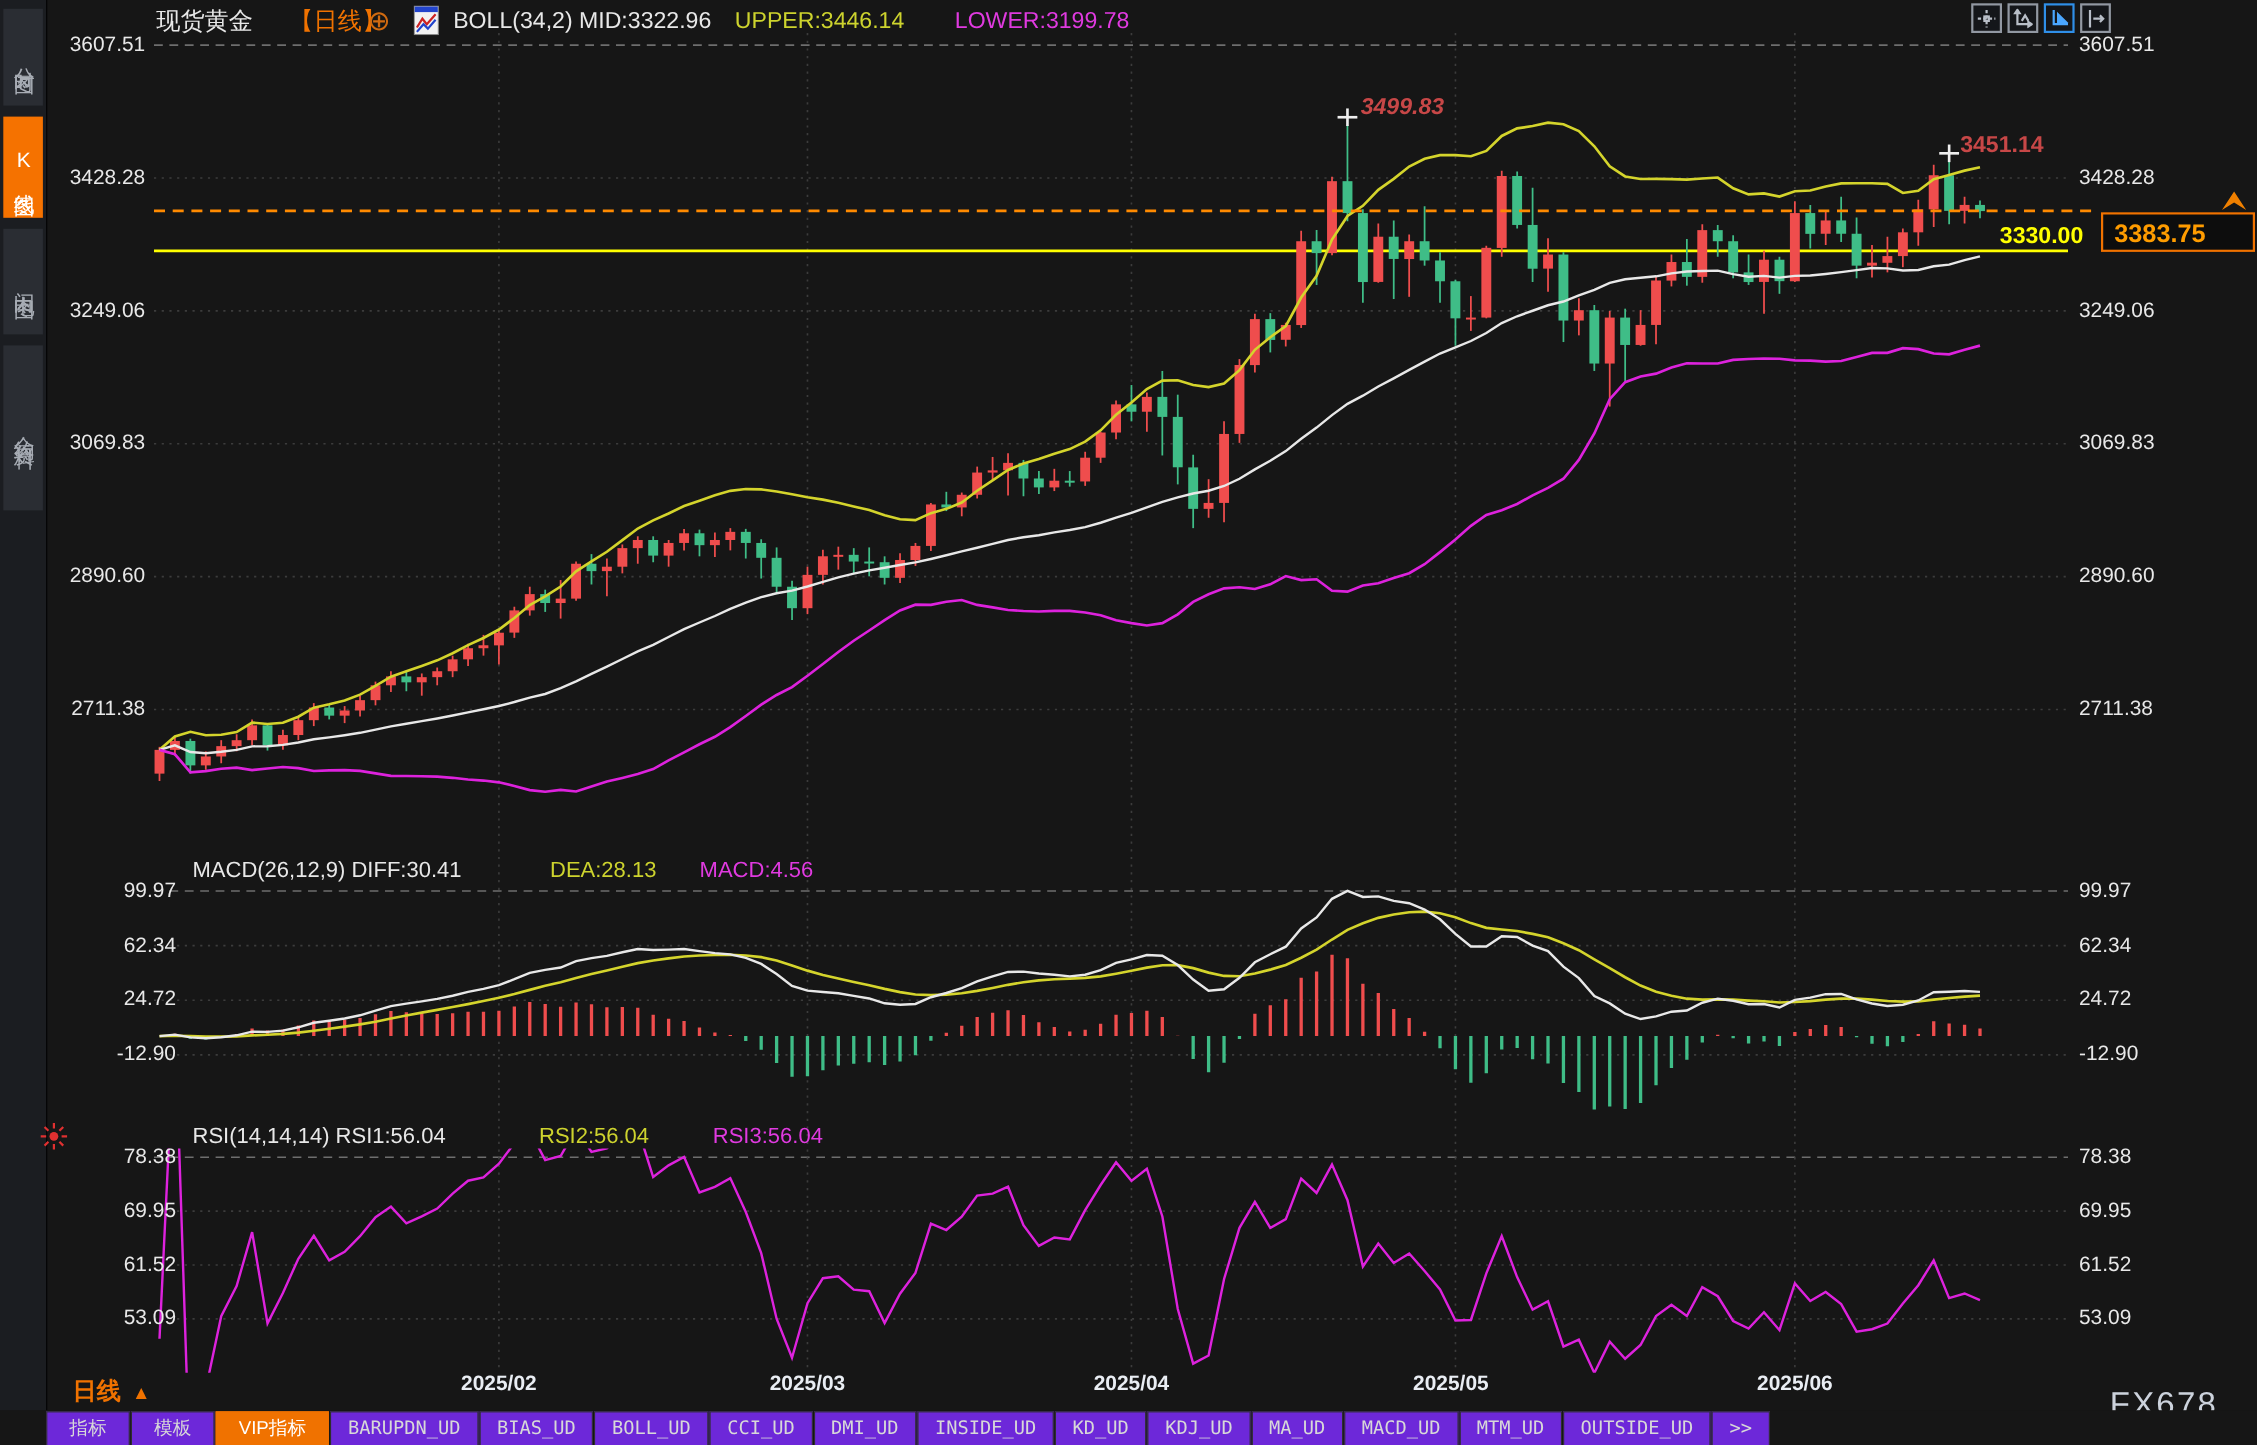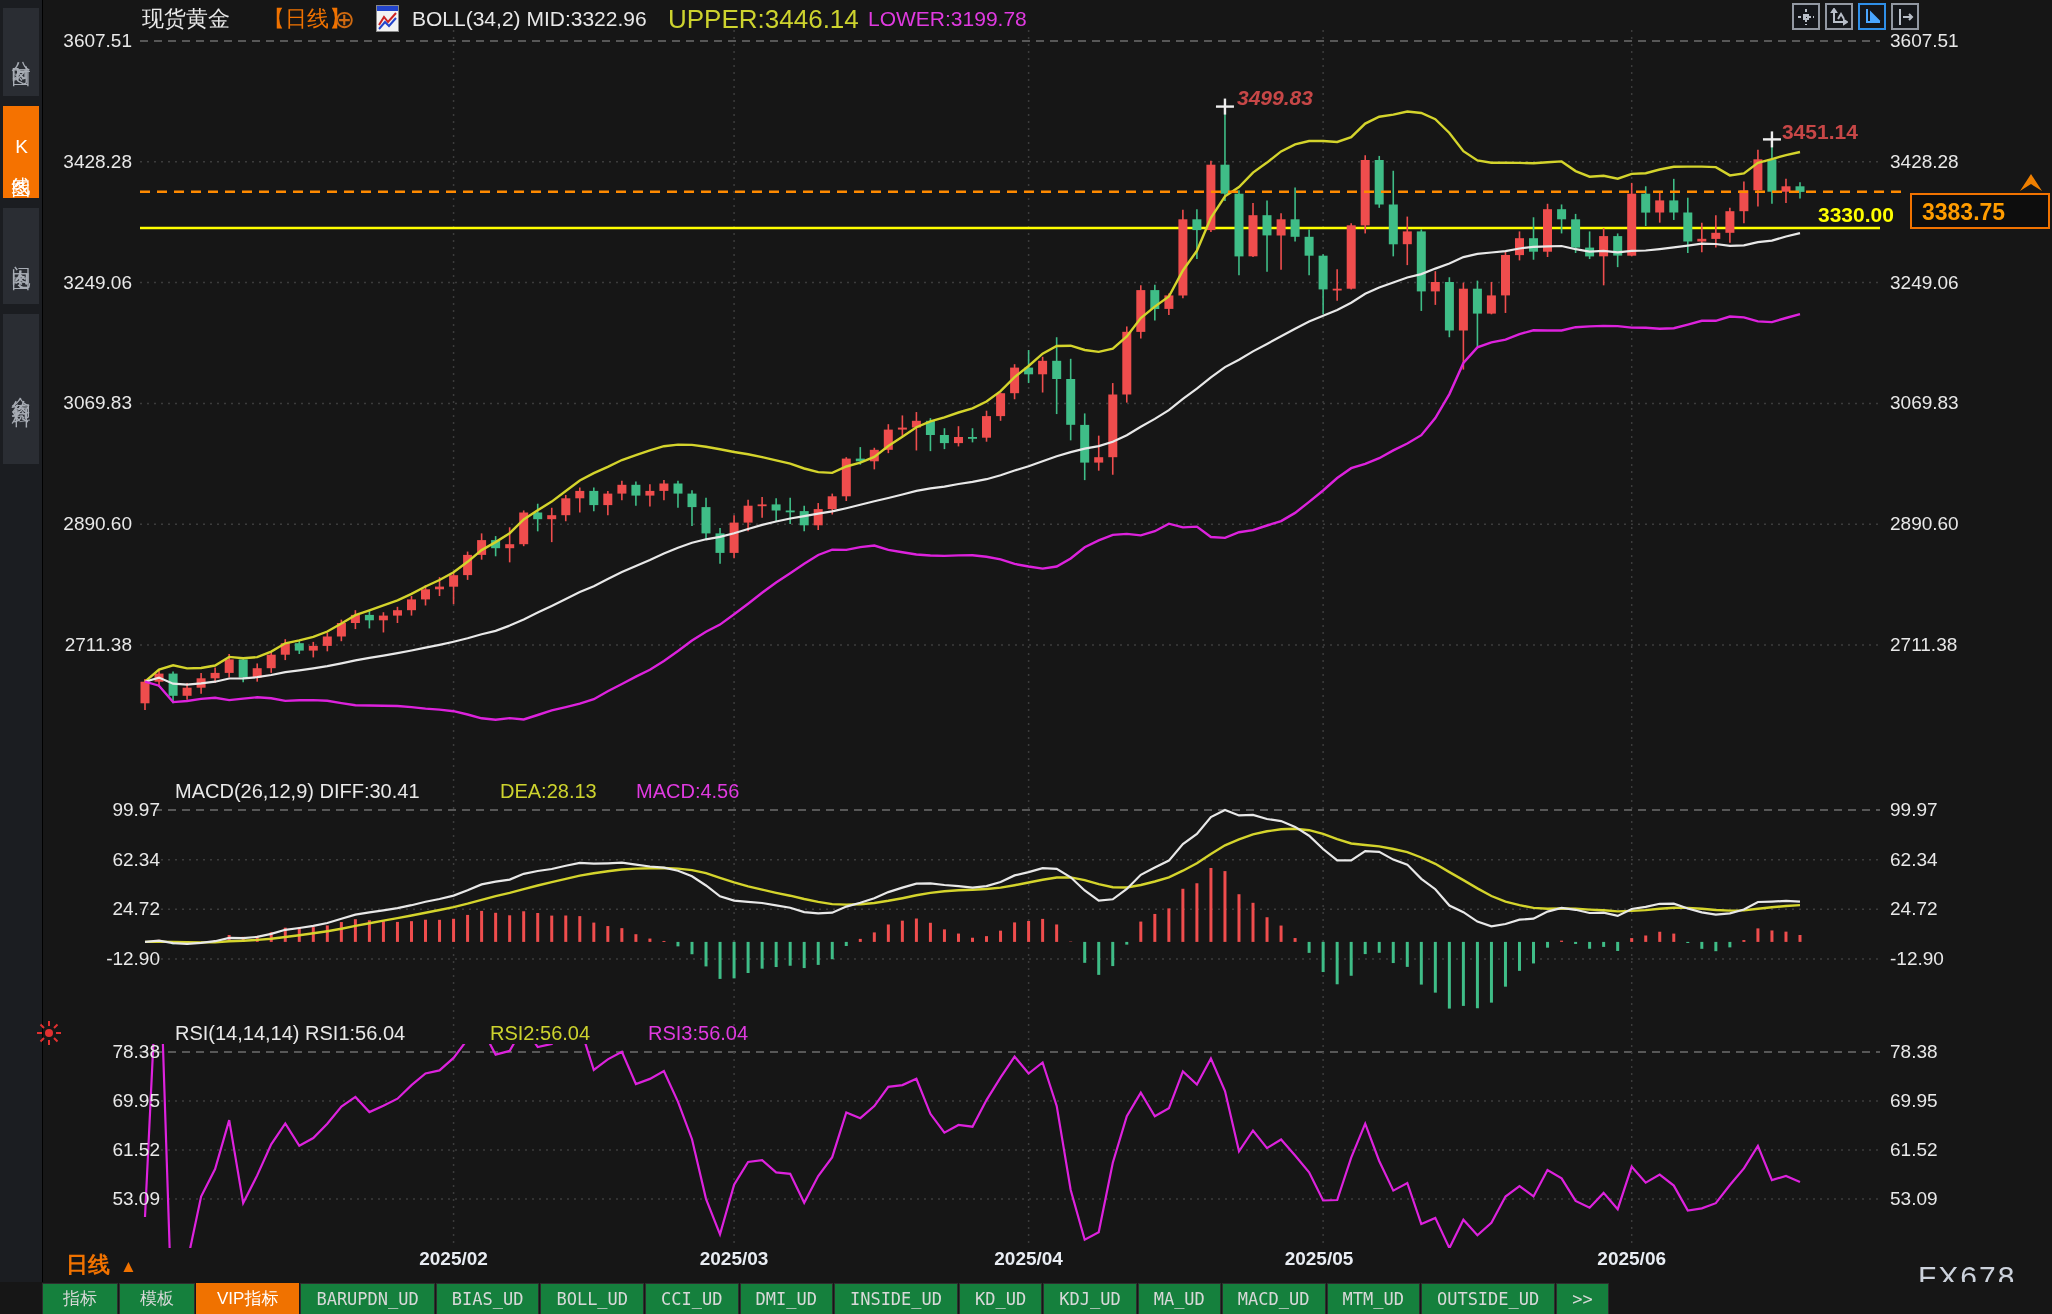--- a/index.html
+++ b/index.html
@@ -44,21 +44,21 @@
 
   
   .ann{font-size:21px;font-weight:bold;color:#c74747;white-space:nowrap;}
   #support-label{left:1818px;top:203px;font-size:21px;font-weight:bold;color:#ffff00;}
   #price-box{left:1910px;top:193px;width:140px;height:36px;border:2px solid #f07200;background:#0d0d0d;
      color:#ff9c00;font-size:23px;font-weight:bold;line-height:34px;padding-left:10px;box-sizing:border-box;}
   #price-arrow{left:2018px;top:172px;}
 
   
   #bottom-bar{left:42px;top:1282px;width:2010px;height:32px;display:flex;align-items:stretch;background:#161616;}
-  .btab{height:30px;line-height:30px;margin:1px 1px 0 0;padding:0 15px;background:#15803d;border:1px solid #2e2e2e;
+  .btab{height:30px;line-height:30px;margin:1px 1px 0 0;padding:0 15px;background:#6d28d9;border:1px solid #2e2e2e;
      color:#d8d8d8;font-size:17px;font-family:"DejaVu Sans Mono","Liberation Mono",monospace;white-space:nowrap;cursor:default;}
   .btab.cjk{font-family:"Liberation Sans","DejaVu Sans",sans-serif;padding:0 20px;}
   .btab.active{background:#f07200;color:#fff;border-color:#f07200;}
 
   svg#chart-svg{left:0;top:0;}
 </style>
 </head>
 <body>
 
 <svg id="chart-svg" class="abs" width="2052" height="1314" viewBox="0 0 2052 1314">
@@ -478,21 +478,21 @@
 <span class="abs hdr-text" style="left:334px;color:#d06a10;font-size:25px;">⊕</span>
 <span class="abs" style="left:376px;top:5px;">
   <svg width="23" height="27" viewBox="0 0 23 27">
     <rect x="0.5" y="0.5" width="22" height="26" fill="#f2f2f2" stroke="#888"></rect>
     <rect x="1" y="1" width="21" height="5" fill="#2244cc"></rect>
     <polyline points="3,20 8,12 12,17 20,8" fill="none" stroke="#cc2222" stroke-width="2"></polyline>
     <polyline points="3,24 9,17 13,21 20,13" fill="none" stroke="#2244cc" stroke-width="2"></polyline>
   </svg>
 </span>
 <span class="abs hdr-text c-white" style="left:412px;font-size:21px;">BOLL(34,2) MID:3322.96</span>
-<span class="abs hdr-text c-yel" style="left:668px;font-size:26px;">UPPER:3446.14</span>
+<span class="abs hdr-text c-yel" style="left:668px;font-size:21px;">UPPER:3446.14</span>
 <span class="abs hdr-text c-mag" style="left:868px;font-size:21px;">LOWER:3199.78</span>
 
 <div id="tr-icons" class="abs">
   <div class="tr-btn">
     <svg width="18" height="18" viewBox="0 0 18 18">
         <path d="M9 1v16M1 9h16" stroke-dasharray="3 2"></path>
         <rect x="7" y="7" width="4" height="4" class="fillpart"></rect>
       </svg>
   </div>
   <div class="tr-btn">

